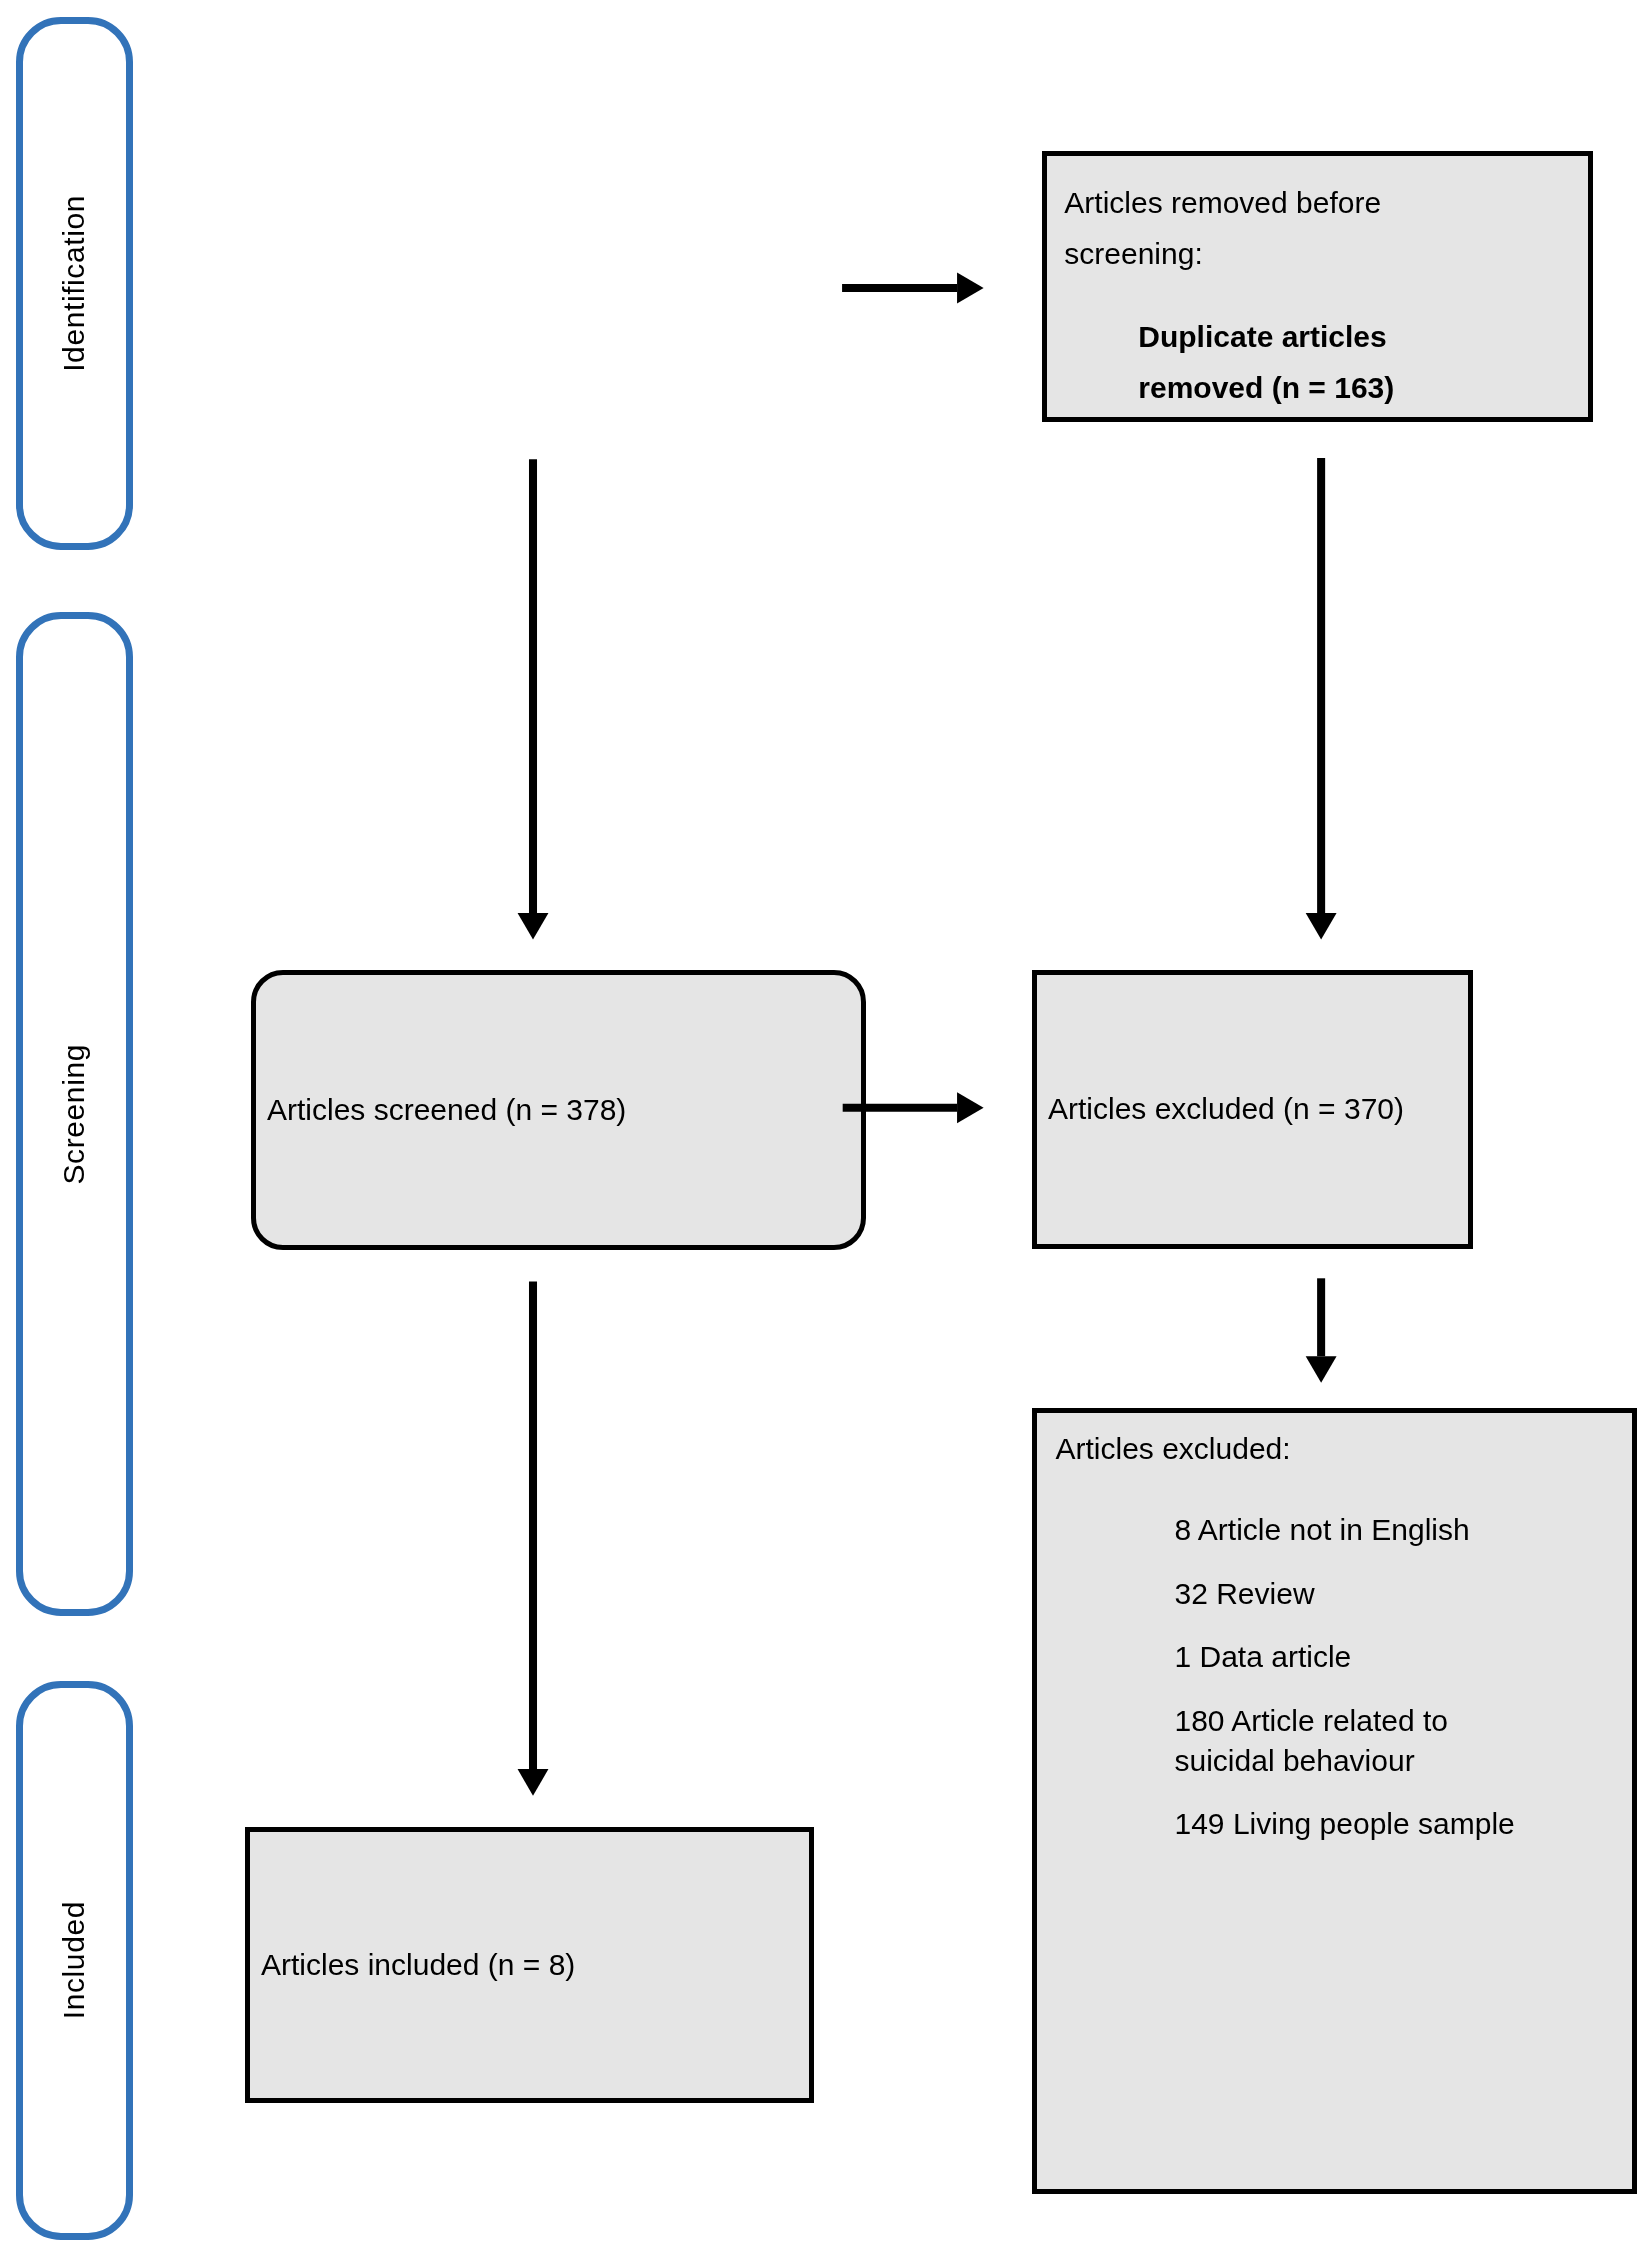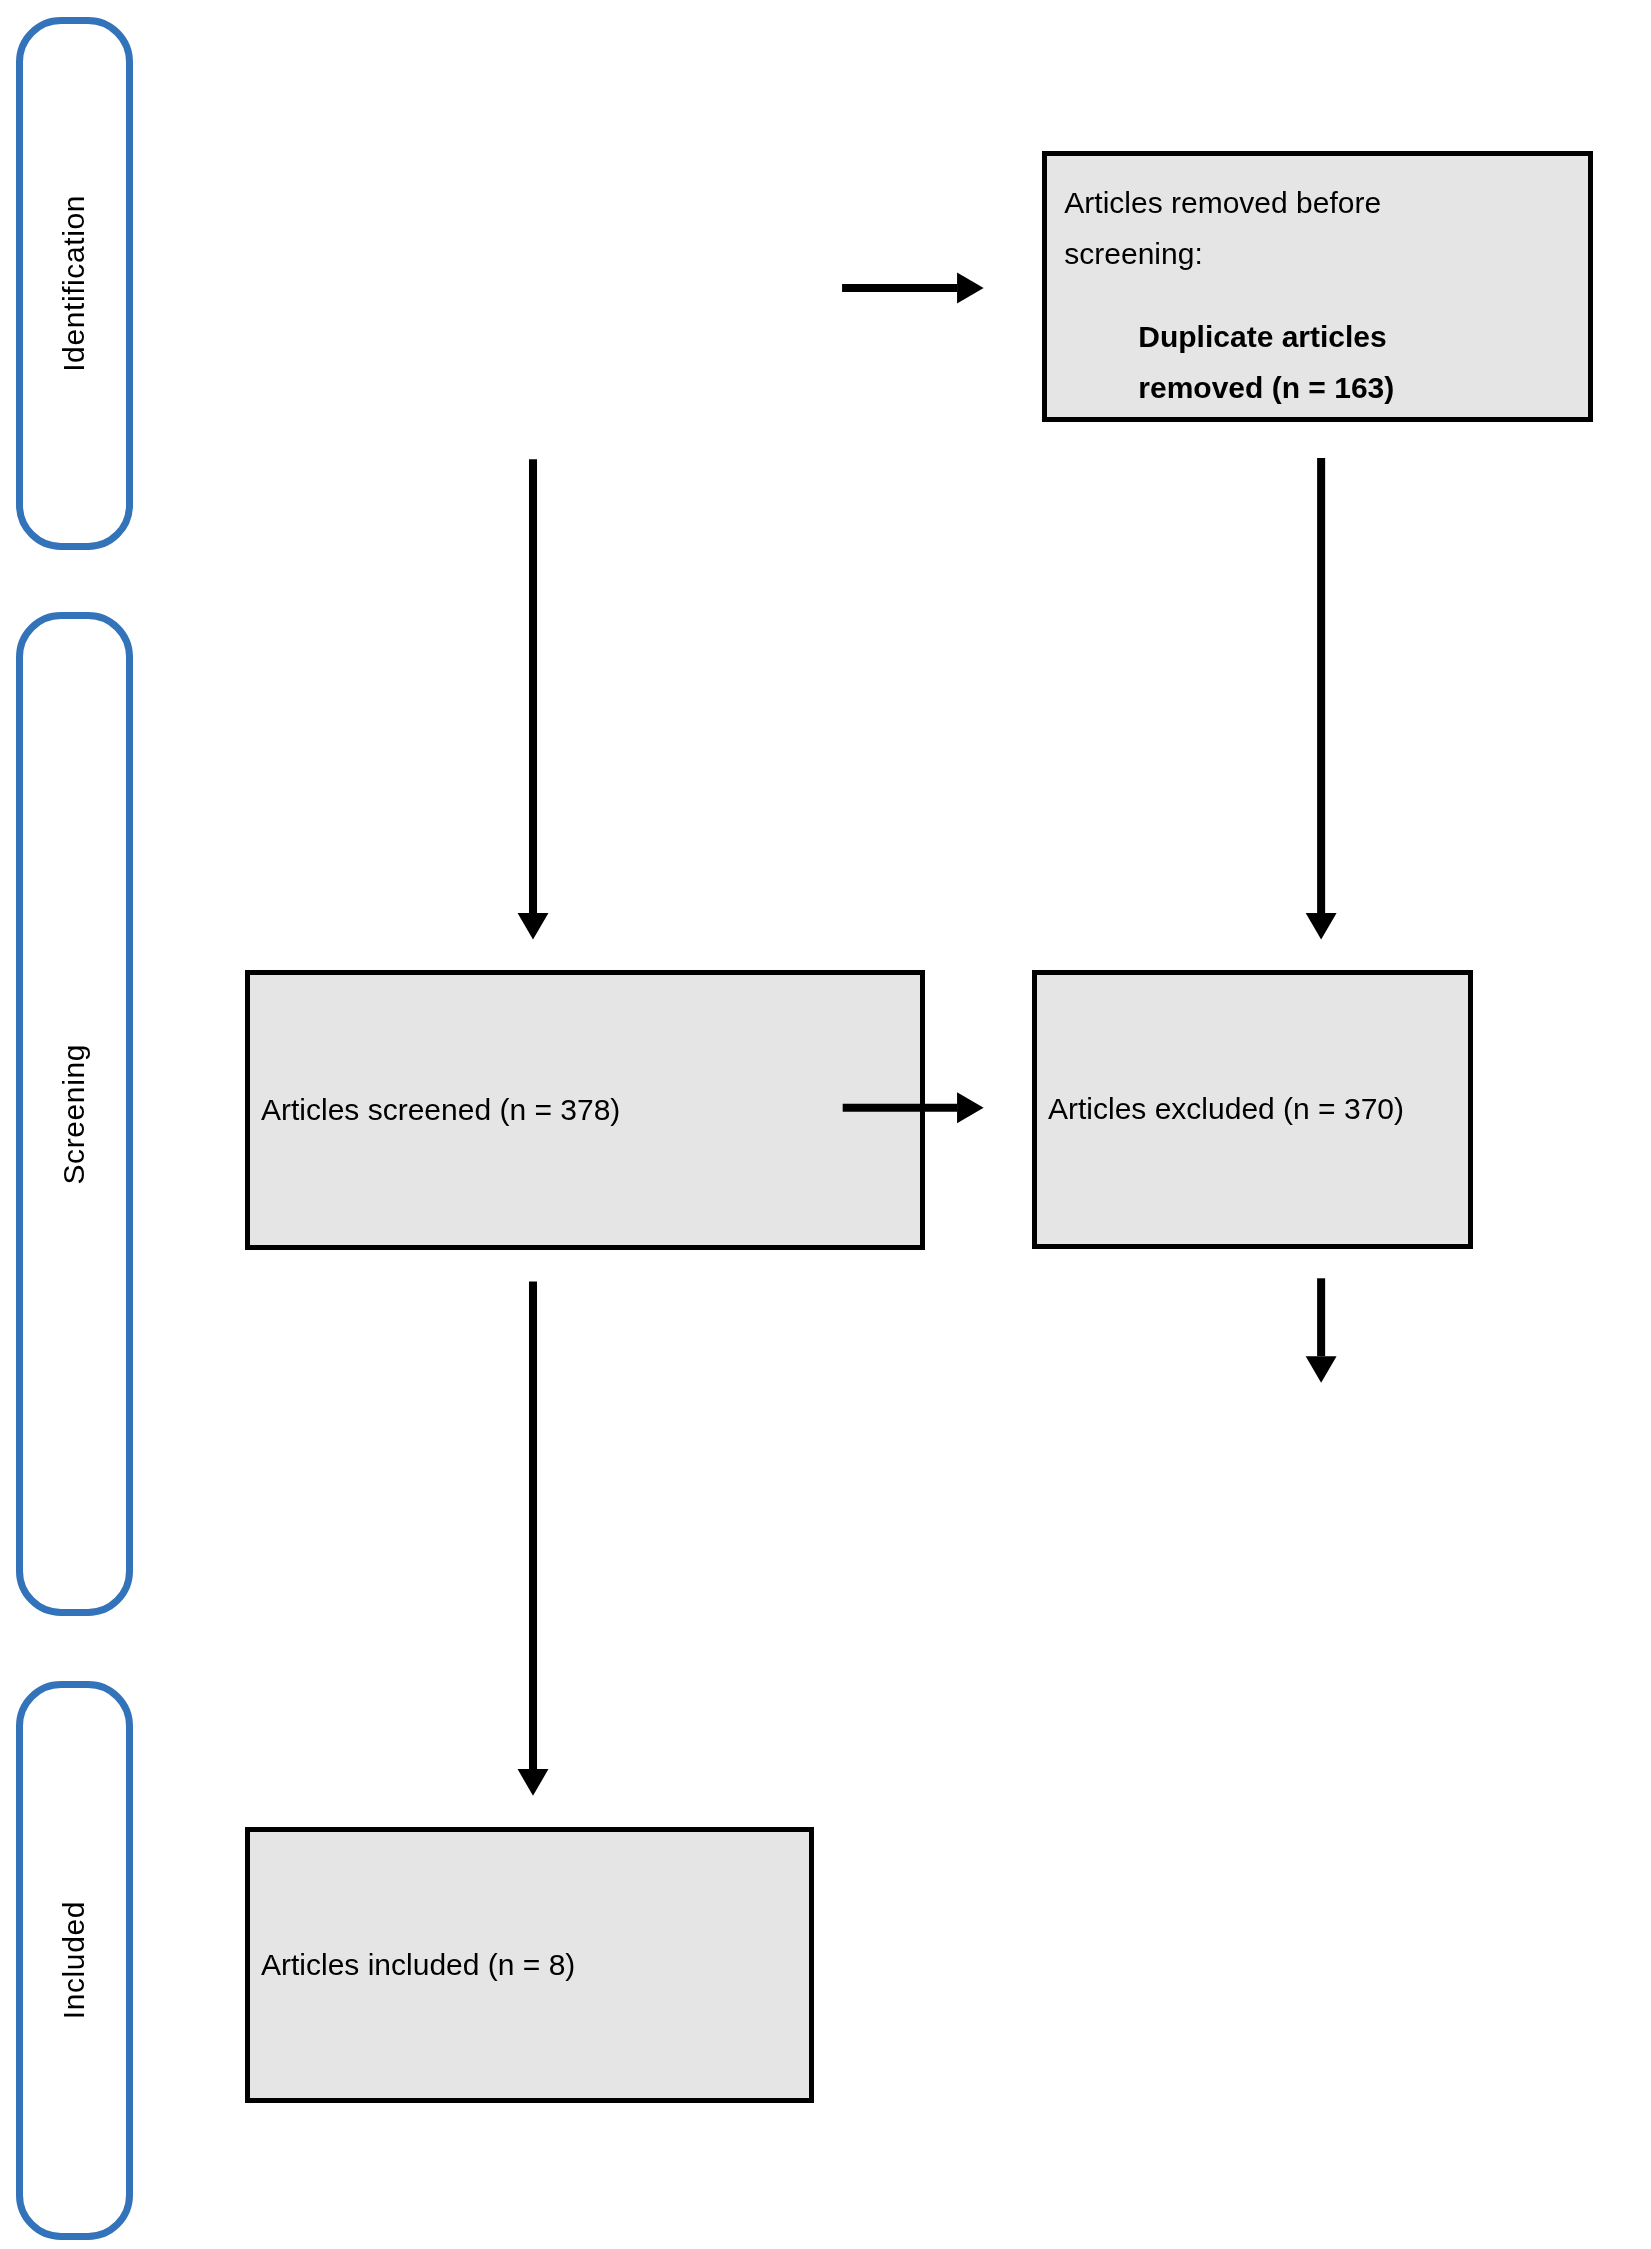--- a/index.html
+++ b/index.html
@@ -49,21 +49,21 @@
     line-height: 1.35;
   }
   .box.single {
     display: flex;
     align-items: center;
     padding-left: 11px;
     padding-right: 7.4px;
   }
   .box-identified { left: 255px;  top: 147px;  width: 555px; height: 278px; }
   .box-removed    { left: 1042px; top: 151px;  width: 551px; height: 271px; padding: 21px 17.3px 0 17.3px; }
-  .box-screened   { left: 245px;  top: 970px; width: 680px; height: 280px; }
+  .box-screened   { left: 251px;  top: 970px; width: 615px; height: 280px; border-radius: 32px; }
   .box-excluded   { left: 1032px; top: 970px; width: 441px; height: 279px; }
   .box-reasons    { left: 1032px; top: 1408px; width: 605px; height: 786px; padding: 16px 18.5px 0 18.5px; }
   .box-included   { left: 245px;  top: 1827px; width: 569px; height: 276px; }
 
   .box-removed .heading {
     max-width: 371px;
     line-height: 51px;
   }
   .box-removed .sub-item {
     margin-left: 74px;
@@ -125,20 +125,28 @@
   </div>
 
   <div class="box single box-screened">
     <span>Articles screened (n = 378)</span>
   </div>
 
   <div class="box single box-excluded">
     <span>Articles excluded (n = 370)</span>
   </div>
 
+  <div class="box box-reasons">
+    <div class="heading">Articles excluded:</div>
+    <div class="sub-item first">8 Article not in English</div>
+    <div class="sub-item">32 Review</div>
+    <div class="sub-item">1 Data article</div>
+    <div class="sub-item">180 Article related to suicidal behaviour</div>
+    <div class="sub-item">149 Living people sample</div>
+  </div>
 
   <div class="box single box-included">
     <span>Articles included (n = 8)</span>
   </div>
 
   <svg class="arrows" width="1652" height="2250" viewBox="0 0 2672 3640">
 
     <g>
       <line class="arrow-line" x1="1362" y1="466" x2="1548" y2="466"></line>
       <polygon class="arrow-head" points="1548,441 1548,491 1591,466"></polygon>

